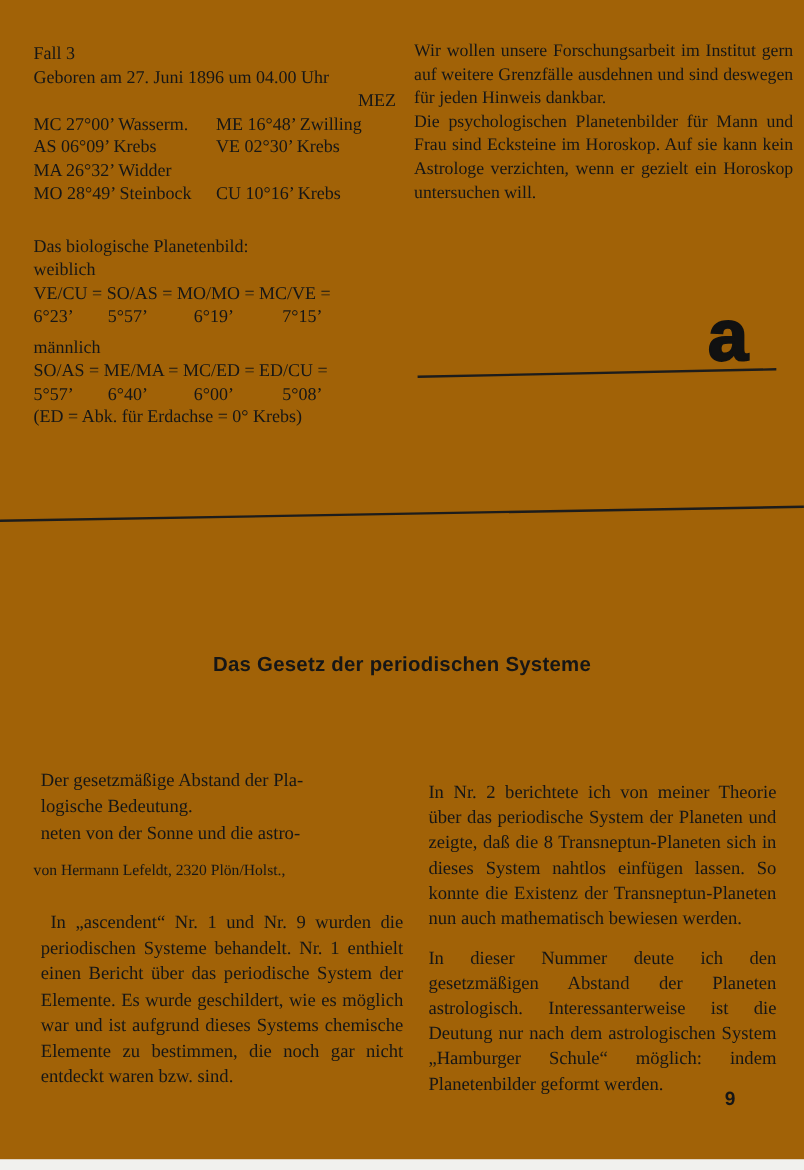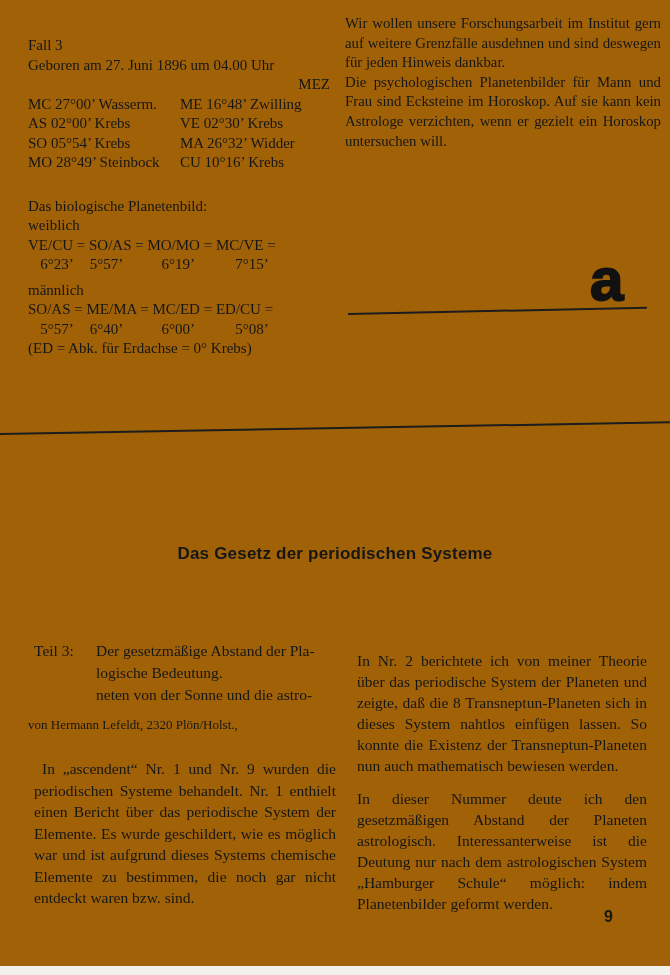--- a/index.html
+++ b/index.html
@@ -14,27 +14,27 @@
     background:#a16207;overflow:hidden;
   }
   .block{position:absolute;}
 
   
   .top-left{left:28px;top:36px;width:308px;font-size:15px;line-height:19.5px;}
   .tz{text-align:right;padding-right:6px;}
   .prow{display:grid;grid-template-columns:152px 1fr;}
   .bio{margin-top:24px;}
   .vrow span{display:inline-block;}
-  .v0{width:58px;text-align:center;}
+  .v0{width:58px;}
   .v1{width:68px;}
   .v2{width:70px;}
   .gap-top{margin-top:6px;}
 
   
-  .top-right{left:345px;top:14px;width:316px;font-size:14.8px;line-height:19.6px;}
+  .top-right{left:345px;top:34px;width:316px;font-size:14.8px;line-height:19.6px;}
   .top-right p{margin:0;text-align:justify;}
   .next-heft{margin-top:40px;}
   .bold{font-weight:bold;}
   .teaser{margin-top:3px;}
 
   .logo-a{
     position:absolute;left:590px;top:250px;
     font-family:"Liberation Sans", sans-serif;
     font-weight:bold;font-size:60px;line-height:1;
     -webkit-text-stroke:2px #111;color:#111;
@@ -78,25 +78,24 @@
   <section class="block top-left">
     <div>Fall 3</div>
     <div>Geboren am 27. Juni 1896 um 04.00 Uhr</div>
     <div class="tz">MEZ</div>
 
     <div class="prow">
       <span>MC 27°00’ Wasserm.</span>
       <span>ME 16°48’ Zwilling</span>
     </div>
     <div class="prow">
-      <span>AS 02°00’ Krebs</span>
+      <span>AS 06°09’ Krebs</span>
       <span>VE 02°30’ Krebs</span>
     </div>
     <div class="prow">
-      <span>SO 05°54’ Krebs</span>
       <span>MA 26°32’ Widder</span>
     </div>
     <div class="prow">
       <span>MO 28°49’ Steinbock</span>
       <span>CU 10°16’ Krebs</span>
     </div>
 
     <div class="bio">
       <div>Das biologische Planetenbild:</div>
       <div>weiblich</div>
@@ -125,21 +124,20 @@
   </section>
 
   <div class="logo-a">a</div>
   <div class="rule rule-right"></div>
   <div class="rule rule-full"></div>
 
   <h1 class="title">Das Gesetz der periodischen Systeme</h1>
 
   <section class="block low-left">
     <div class="part">
-      <span class="part-label">Teil 3:</span>
       <span>
         <div>Der gesetzmäßige Abstand der Pla-</div>
         <div>logische Bedeutung.</div>
         <div>neten von der Sonne und die astro-</div>
       </span>
     </div>
     <div class="byline">von Hermann Lefeldt, 2320 Plön/Holst.,</div>
     <p>In „ascendent“ Nr. 1 und Nr. 9 wurden die periodischen Systeme behandelt. Nr. 1 enthielt einen Bericht über das periodische System der Elemente. Es wurde geschildert, wie es möglich war und ist aufgrund dieses Systems chemische Elemente zu bestimmen, die noch gar nicht entdeckt waren bzw. sind.</p>
   </section>
 

